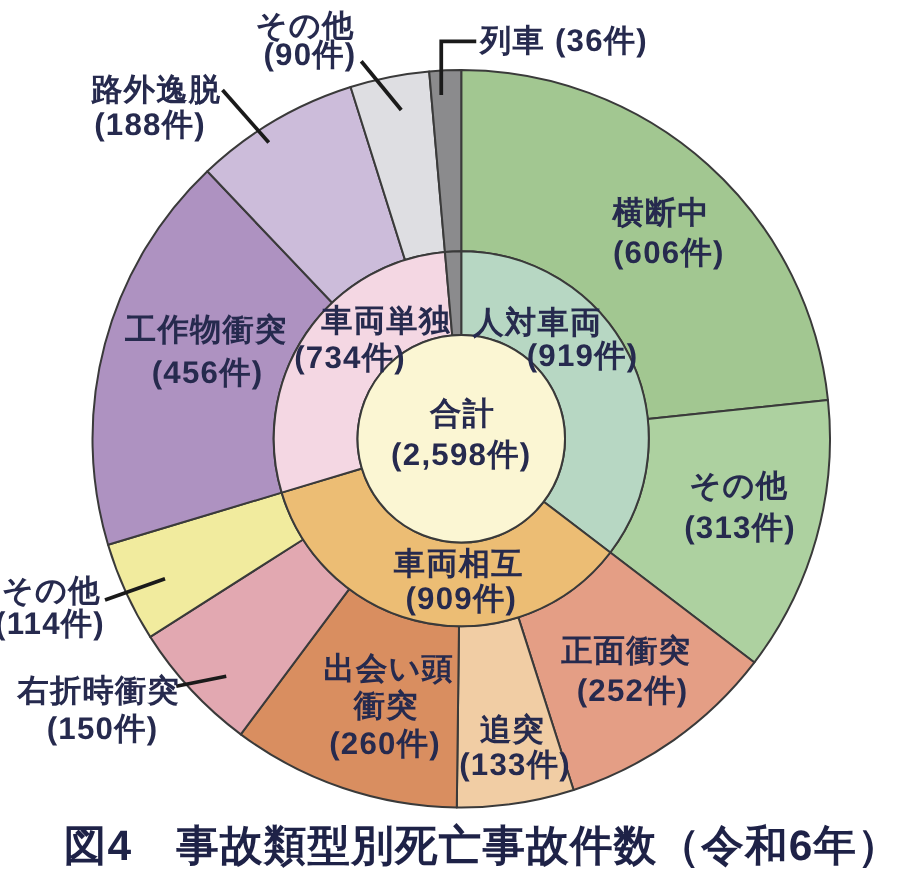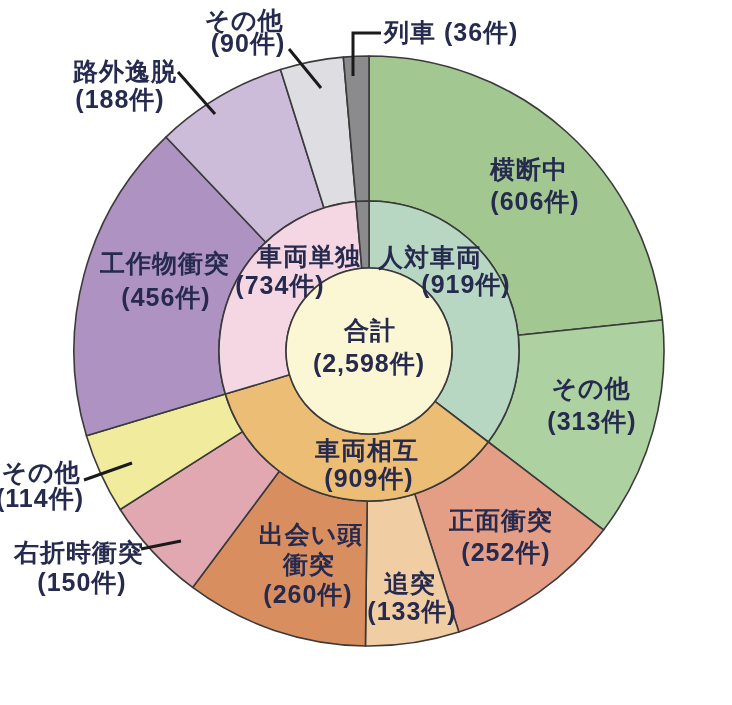--- a/index.html
+++ b/index.html
@@ -58,13 +58,14 @@
       <text font-size="25" font-weight="bold" fill="#262a4e" text-anchor="middle" letter-spacing="1"><tspan x="501" y="529">正面衝突</tspan><tspan x="506" y="561">(252件)</tspan></text>
       <text font-size="25" font-weight="bold" fill="#262a4e" text-anchor="middle" letter-spacing="1"><tspan x="410" y="592">追突</tspan><tspan x="412" y="620">(133件)</tspan></text>
       <text font-size="25" font-weight="bold" fill="#262a4e" text-anchor="middle" letter-spacing="1"><tspan x="311" y="543">出会い頭</tspan><tspan x="309" y="573">衝突</tspan><tspan x="308" y="603">(260件)</tspan></text>
       <text font-size="25" font-weight="bold" fill="#262a4e" text-anchor="middle" letter-spacing="1"><tspan x="165" y="272">工作物衝突</tspan><tspan x="166" y="306">(456件)</tspan></text>
       <text font-size="25" font-weight="bold" fill="#262a4e" text-anchor="middle" letter-spacing="1"><tspan x="79" y="561">右折時衝突</tspan><tspan x="82" y="591">(150件)</tspan></text>
       <text font-size="25" font-weight="bold" fill="#262a4e" text-anchor="middle" letter-spacing="1"><tspan x="41" y="481">その他</tspan><tspan x="40" y="507">(114件)</tspan></text>
       <text font-size="25" font-weight="bold" fill="#262a4e" text-anchor="middle" letter-spacing="1"><tspan x="125" y="80">路外逸脱</tspan><tspan x="120" y="108">(188件)</tspan></text>
       <text font-size="25" font-weight="bold" fill="#262a4e" text-anchor="middle" letter-spacing="1"><tspan x="244" y="29">その他</tspan><tspan x="248" y="52">(90件)</tspan></text>
       <text font-size="25" font-weight="bold" fill="#262a4e" text-anchor="start" letter-spacing="1"><tspan x="384" y="41">列車 (36件)</tspan></text>
     </svg>
+  <div class="caption">図4　事故類型別死亡事故件数（令和6年）</div>
 </div>
 
 </body></html>

